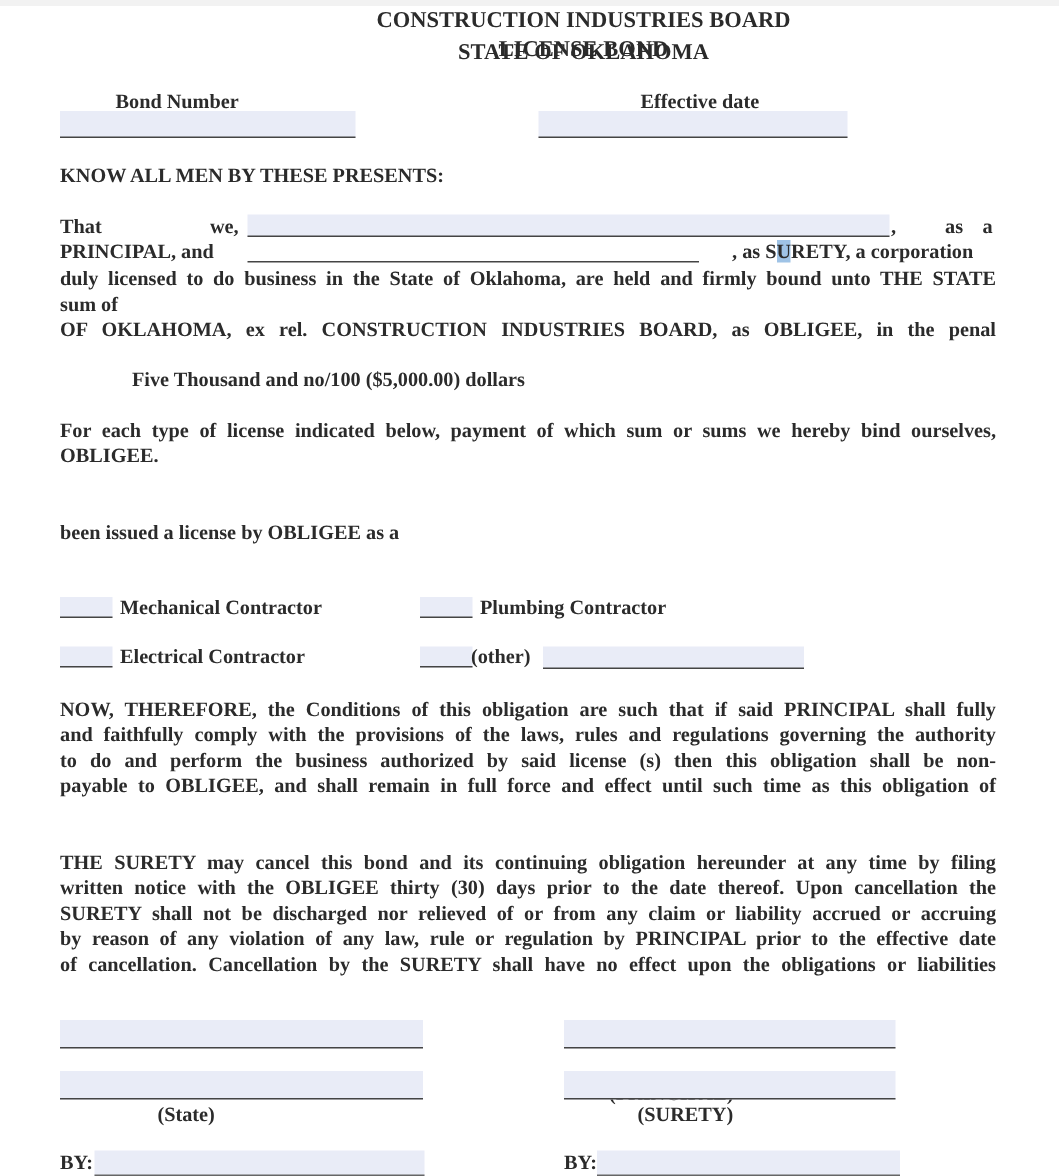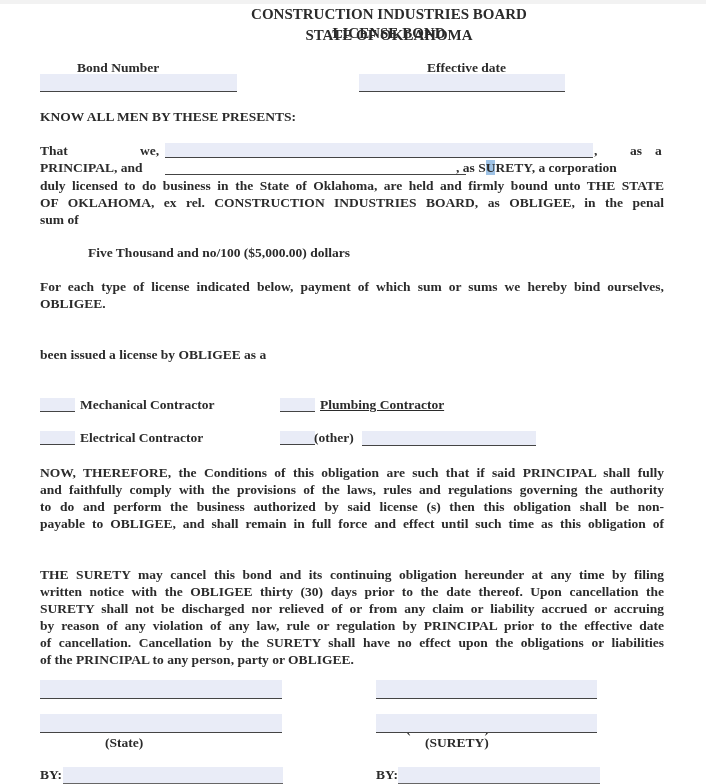--- a/index.html
+++ b/index.html
@@ -35,66 +35,65 @@
 
 <div class="abs label" style="left:40px; top:143px;">That</div>
 <div class="abs label" style="left:140px; top:143px;">we,</div>
 <input class="field" style="left: 165px; top: 143px; width: 428px; height: 15px; border-top: none; border-right: none; border-left: none; border-image: initial; border-bottom: 1px solid rgb(68, 68, 68); font: inherit;" value="">
 <div class="abs label" style="left:594px; top:143px;">,</div>
 <div class="abs label" style="left:630px; top:143px;">as</div>
 <div class="abs label" style="left:655px; top:143px;">a</div>
 
 <div class="abs label" style="left:40px; top:160px;">PRINCIPAL, and</div>
 <input class="field" style="left: 165px; top: 160px; width: 301px; height: 15px; border-top: none; border-right: none; border-left: none; border-image: initial; border-bottom: 1px solid rgb(68, 68, 68); background: rgb(255, 255, 255); font: inherit;" value="">
-<div class="abs label" style="left:456px; top:160px; width:198px; display:flex; justify-content:space-between;">
+<div class="abs label" style="left:488px; top:160px; width:198px; display:flex; justify-content:space-between;">
   <span><span>, as S</span><span class="cursor-hl">U</span><span>RETY, a corporation</span></span>
 </div>
 
 <div class="para" style="top:177px;">
   <span class="ln">duly licensed to do business in the State of Oklahoma, are held and firmly bound unto THE STATE</span>
+  <span class="ln last">sum of</span>
   <span class="ln">OF OKLAHOMA, ex rel. CONSTRUCTION INDUSTRIES BOARD, as OBLIGEE, in the penal</span>
-  <span class="ln last">sum of</span>
 </div>
 
 <div class="abs label" style="left:88px; top:245px;">Five Thousand and no/100  ($5,000.00) dollars</div>
 
 <div class="para" style="top:278px;">
   <span class="ln">For each type of license indicated below, payment of which sum or sums we hereby bind ourselves,</span>
   <span class="ln last">OBLIGEE.</span>
 </div>
 
 <div class="para" style="top:346px;">
   <span class="ln last">been issued a license by OBLIGEE as a</span>
 </div>
 
 <div class="chk" style="left:40px; top:398px;"></div>
 <div class="abs label" style="left:80px; top:397px;">Mechanical Contractor</div>
 <div class="chk" style="left:280px; top:398px;"></div>
-<div class="abs label" style="left:320px; top:397px;text-decoration:underline;">Plumbing Contractor</div>
+<div class="abs label" style="left:320px; top:397px;">Plumbing Contractor</div>
 
 <div class="chk" style="left:40px; top:431px;"></div>
 <div class="abs label" style="left:80px; top:430px;">Electrical Contractor</div>
 <div class="chk" style="left:280px; top:431px;"></div>
 <div class="abs label" style="left:314px; top:430px;">(other)</div>
 <input class="field" style="left: 362px; top: 431px; width: 174px; height: 15px; border-top: none; border-right: none; border-left: none; border-image: initial; border-bottom: 1px solid rgb(68, 68, 68); font: inherit;" value="">
 
 <div class="para" style="top:464px;">
   <span class="ln">NOW, THEREFORE, the Conditions of this obligation are such that if said PRINCIPAL shall fully</span>
   <span class="ln">and faithfully comply with the provisions of the laws, rules and regulations governing the authority</span>
   <span class="ln">to do and perform the business authorized by said license (s) then this obligation shall be non-</span>
   <span class="ln">payable to OBLIGEE,  and shall remain in full force and effect until such time as this obligation of</span>
 </div>
 
 <div class="para" style="top:566px;">
   <span class="ln">THE SURETY may cancel this bond and its continuing obligation hereunder at any time by filing</span>
   <span class="ln">written notice with the OBLIGEE thirty (30) days prior to the date thereof.  Upon cancellation the</span>
   <span class="ln">SURETY shall not be discharged nor relieved of or from any claim or liability accrued or accruing</span>
   <span class="ln">by reason of any violation of any law, rule or regulation by PRINCIPAL prior to the effective date</span>
   <span class="ln">of cancellation.  Cancellation by the SURETY shall have no effect upon the obligations or liabilities</span>
-  <span class="ln last">of the PRINCIPAL to any person, party or OBLIGEE.</span>
 </div>
 
 <input class="field" style="left: 40px; top: 680px; width: 242px; height: 19px; border-top: none; border-right: none; border-left: none; border-image: initial; border-bottom: 1px solid rgb(68, 68, 68); font: inherit;" value="">
 <input class="field" style="left: 376px; top: 680px; width: 221px; height: 19px; border-top: none; border-right: none; border-left: none; border-image: initial; border-bottom: 1px solid rgb(68, 68, 68); font: inherit;" value="">
 <div class="abs label" style="left:406px; top:701px;margin-top:20px;">(PRINCIPAL)</div>
 
 <input class="field" style="left: 40px; top: 714px; width: 242px; height: 19px; border-top: none; border-right: none; border-left: none; border-image: initial; border-bottom: 1px solid rgb(68, 68, 68); font: inherit;" value="">
 <input class="field" style="left: 376px; top: 714px; width: 221px; height: 19px; border-top: none; border-right: none; border-left: none; border-image: initial; border-bottom: 1px solid rgb(68, 68, 68); font: inherit;" value="">
 <div class="abs label" style="left:105px; top:735px;">(State)</div>
 <div class="abs label" style="left:425px; top:735px;">(SURETY)</div>

